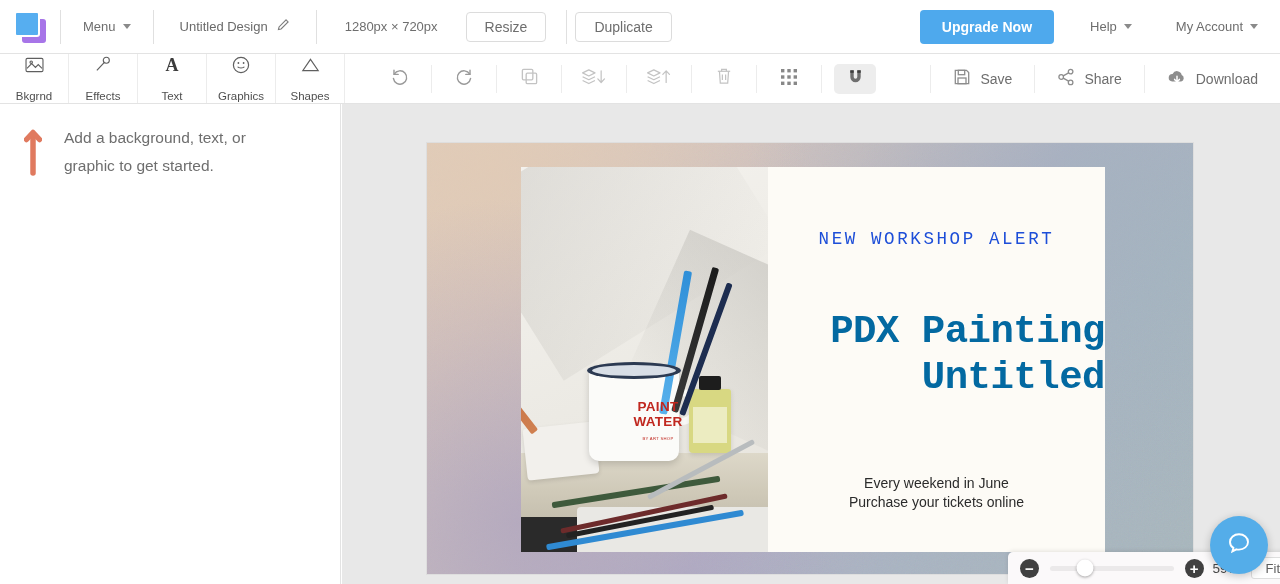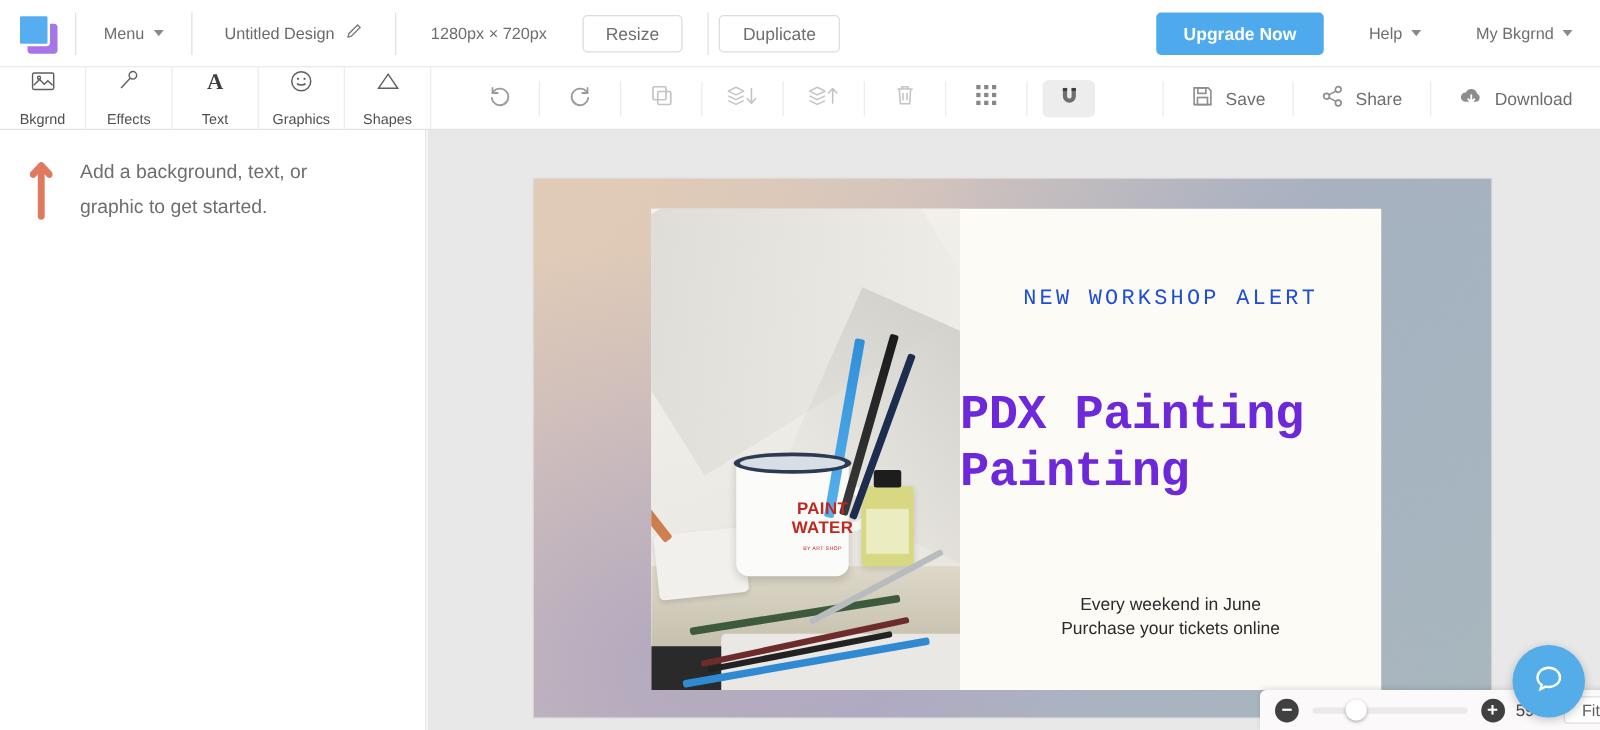--- a/index.html
+++ b/index.html
@@ -196,24 +196,24 @@
   }
   .poster-eyebrow {
     position: absolute; left: 0; right: 0; top: 62px;
     text-align: center;
     font-family: "Liberation Mono", "DejaVu Sans Mono", monospace;
     font-size: 17.5px; letter-spacing: 2.6px;
     color: #1d4ed8;
   }
   .poster-title {
     position: absolute; left: 0; right: 0; top: 142px;
-    text-align: left;
+    text-align: right;
     font-family: "Liberation Mono", "DejaVu Sans Mono", monospace;
     font-size: 39px; line-height: 46px; font-weight: bold;
-    color: #6d28d9;
+    color: #0369a1;
     letter-spacing: -0.5px;
   }
   .poster-sub {
     position: absolute; left: 0; right: 0; bottom: 40px;
     text-align: center;
     font-size: 14px; line-height: 19px; color: #2b2b2b;
   }
 
   
   .ph-bg {
@@ -418,21 +418,21 @@
     <div class="spacer"></div>
 
     <button class="btn-upgrade">Upgrade Now</button>
 
     <div class="tb-item">
       <span>Help</span>
       <span class="caret"></span>
     </div>
 
     <div class="tb-item">
-      <span>My Bkgrnd</span>
+      <span>My Account</span>
       <span class="caret"></span>
     </div>
   </div>
 
   <div class="toolbar2">
 
     <div class="tool-group-left">
 
       <div class="tool-btn">
         <span class="ic">
@@ -680,21 +680,21 @@
           <div class="stick" style="left:38px; top:344px; width:170px; height:5px; background:#6d2b2b; transform:rotate(-12deg);"></div>
           <div class="stick" style="left:120px; top:300px; width:120px; height:5px; background:#b8bcbe; transform:rotate(-28deg);"></div>
           <div class="stick" style="left:24px; top:360px; width:200px; height:6px; background:#2f8ad2; transform:rotate(-10deg);"></div>
           <div class="stick" style="left:44px; top:352px; width:150px; height:5px; background:#222; transform:rotate(-11deg);"></div>
         </div>
 
         <div class="card-right">
           <div class="poster-eyebrow">NEW WORKSHOP ALERT</div>
           <div class="poster-title">
             <div>PDX Painting</div>
-            <div>Painting</div>
+            <div>Untitled</div>
           </div>
           <div class="poster-sub">
             <div>Every weekend in June</div>
             <div>Purchase your tickets online</div>
           </div>
         </div>
       </div>
     </div>
 
     <div class="zoombar">

